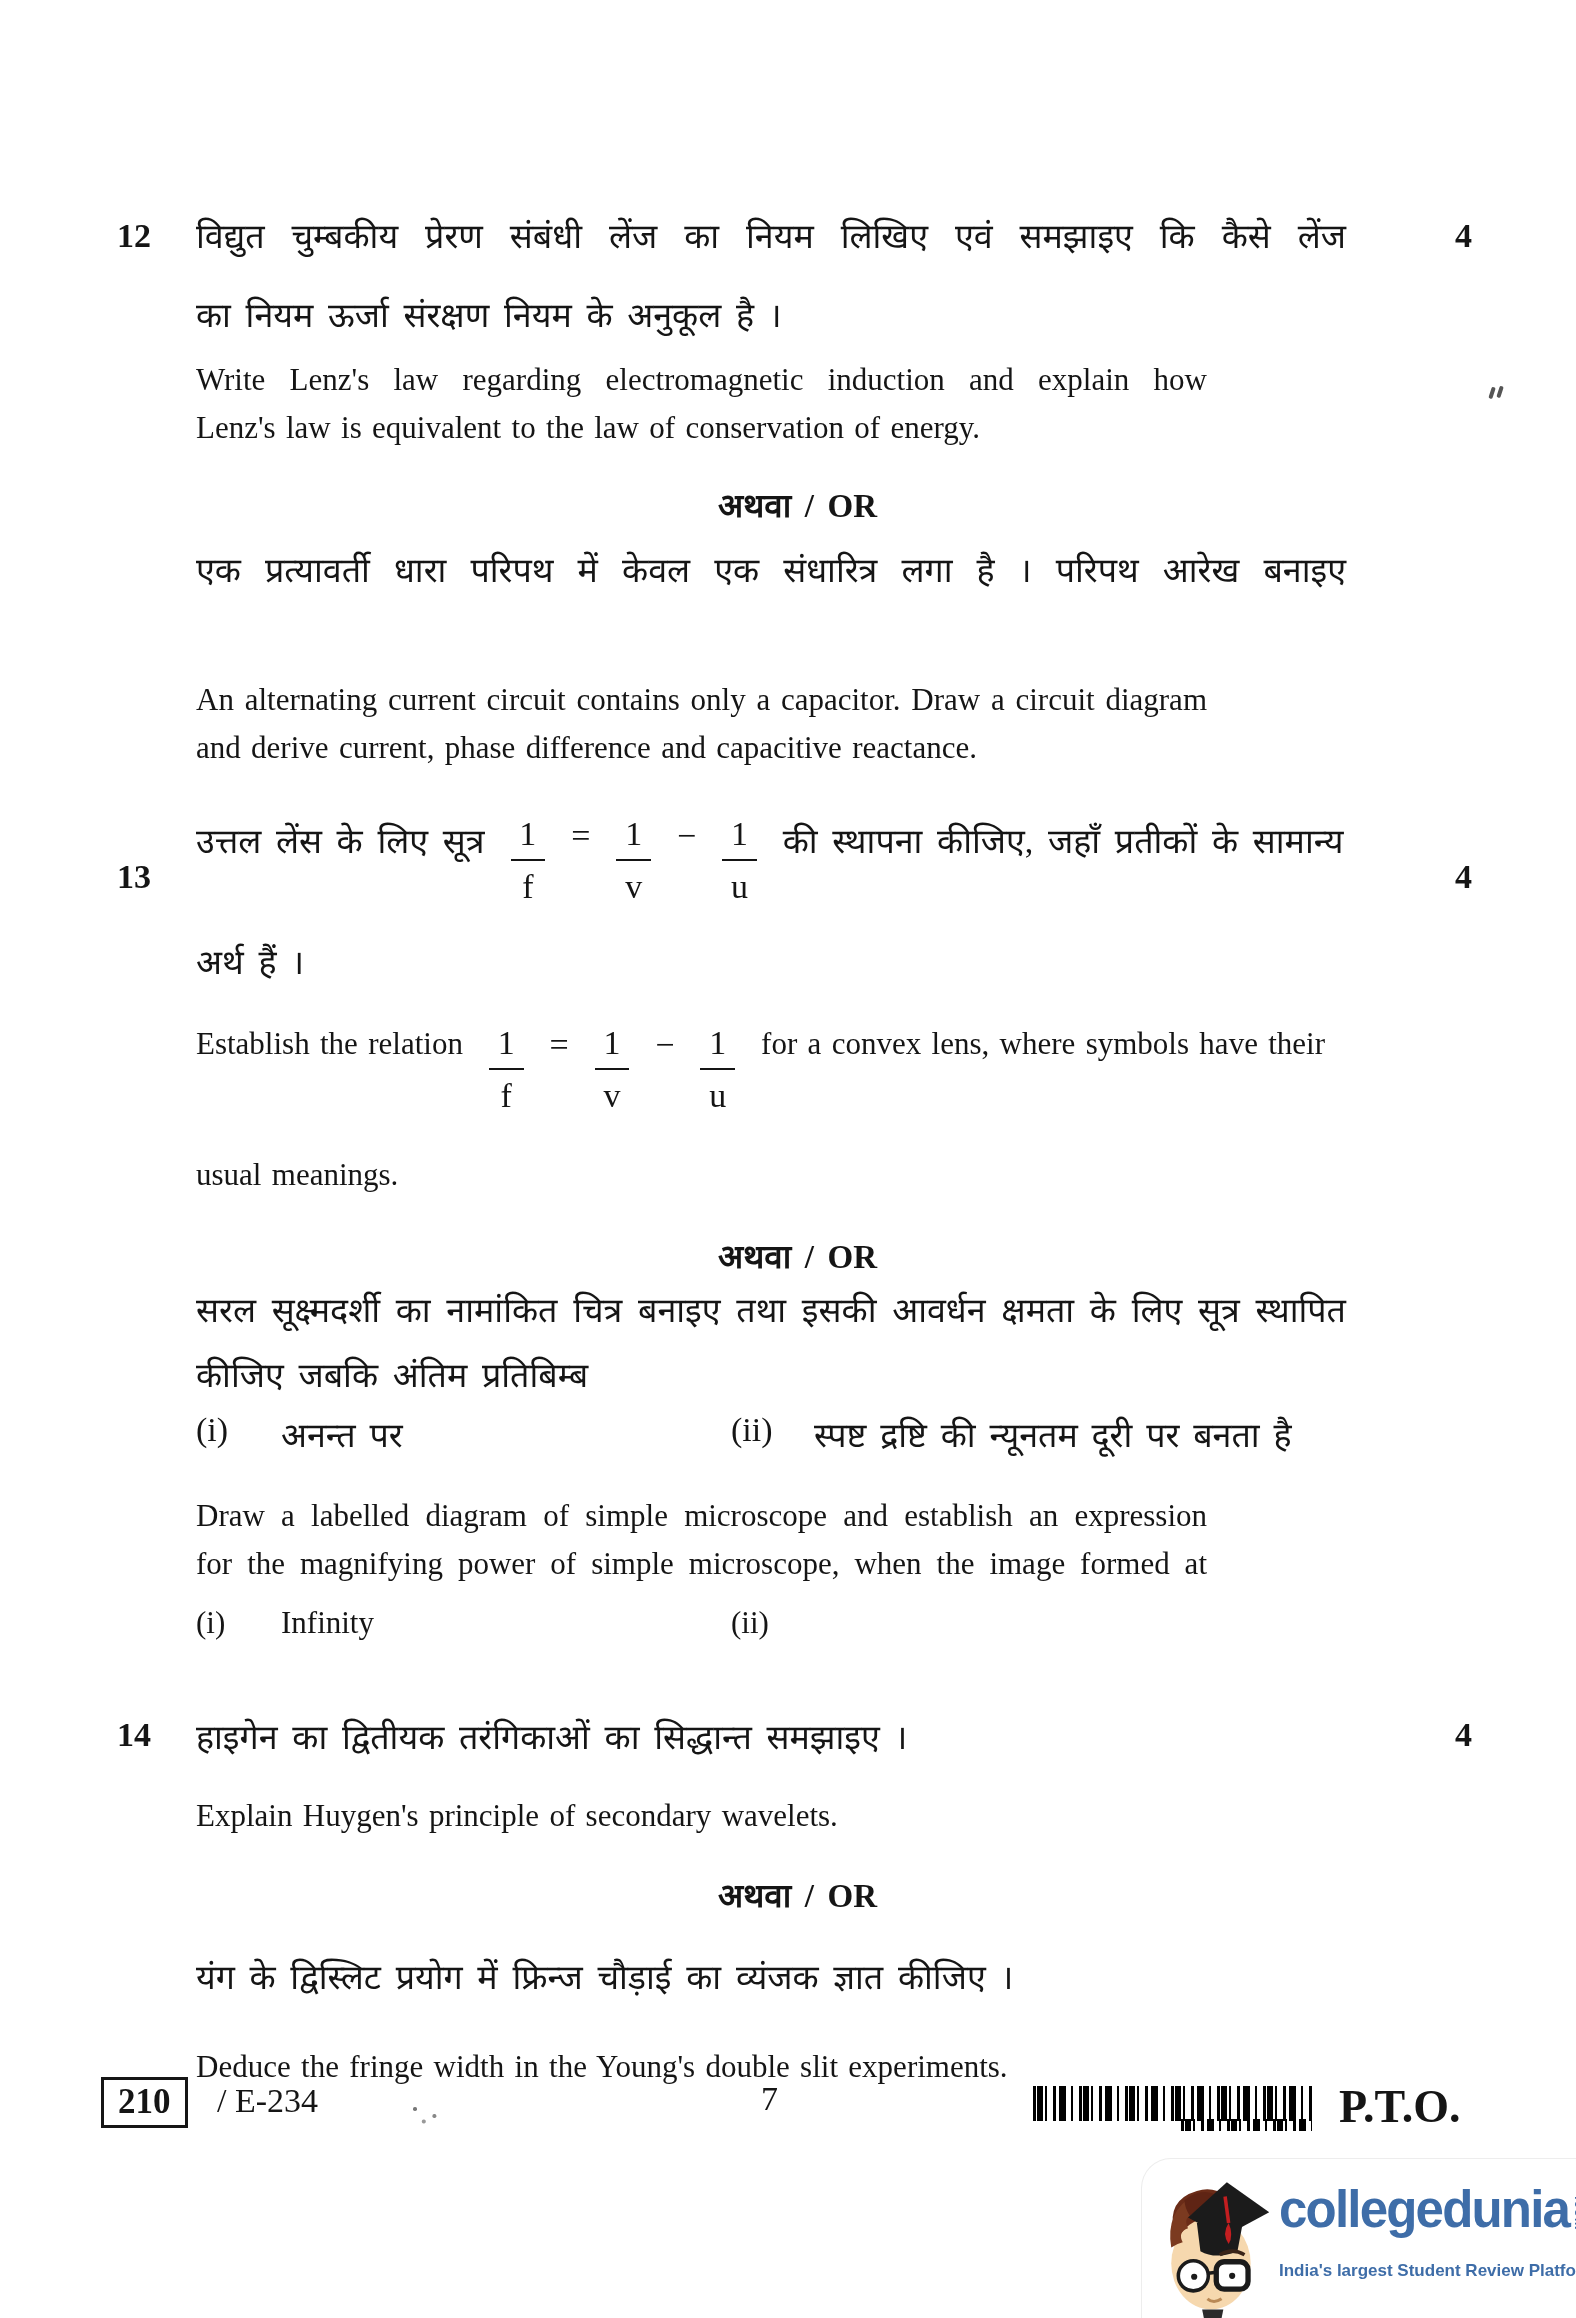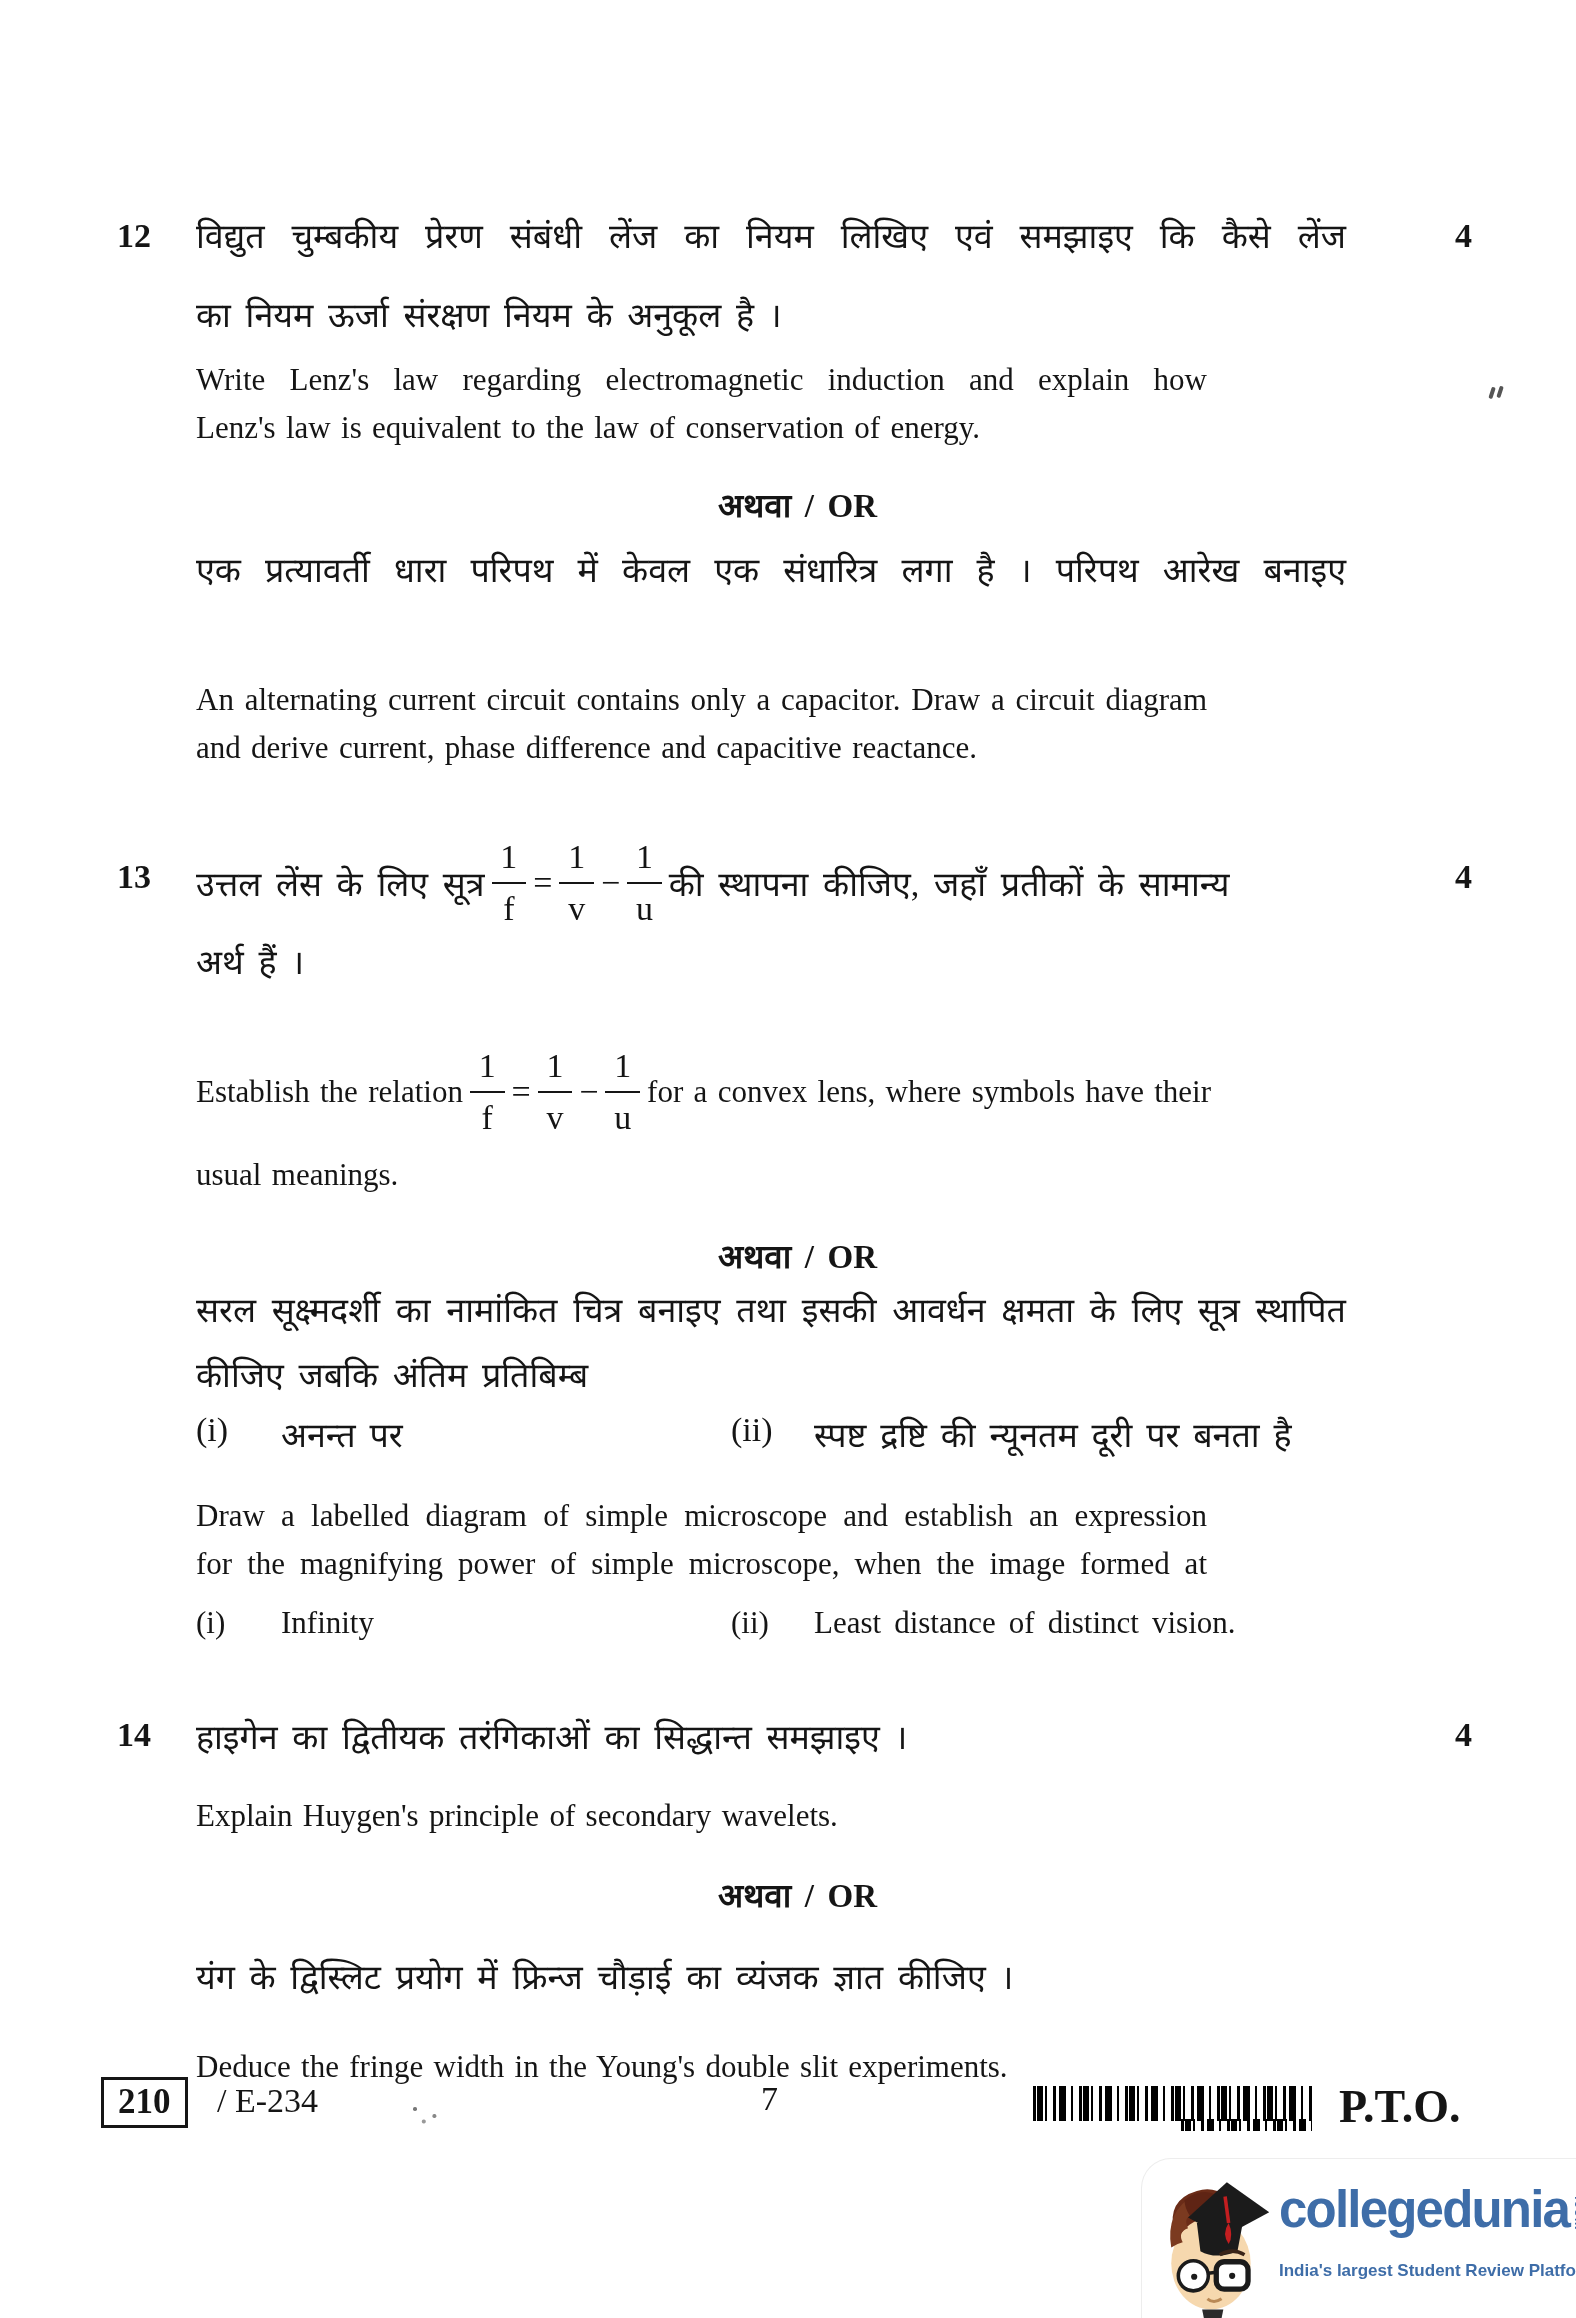--- a/index.html
+++ b/index.html
@@ -23,21 +23,21 @@
     position:absolute; left:196px; width:1011px;
     font-size:31px; line-height:1.4; word-spacing:2.6px;
   }
   .jfull { text-align:justify; text-align-last:justify; }
   .orline {
     position:absolute; left:196px; width:1203px;
     text-align:center; font-size:33px; font-weight:bold; word-spacing:5.3px;
   }
   .frow {
     position:absolute; left:196px; height:132px;
-    display:flex; align-items:center; gap:7px;
+    display:flex; gap:26px;
     font-size:34px; word-spacing:6.2px; white-space:nowrap;
   }
   .frow.en { font-size:31px; word-spacing:2.6px; }
   .frac { display:inline-block; line-height:1; font-size:34px; text-align:center; word-spacing:0; }
   .fnum { display:block; padding:0 8.8px 8px; }
   .fden { display:block; border-top:2.6px solid #151515; padding:8.8px 8.8px 0; }
   .fop  { display:inline-block; font-size:34px; }
   .optlabel, .opttext { position:absolute; font-size:34px; word-spacing:5.3px; white-space:nowrap; }
   .optlabel.en, .opttext.en { font-size:31px; }
   .codebox {
@@ -153,21 +153,20 @@
   <div class="opttext" style="left:281px; top:1411px">अनन्त पर</div>
   <div class="optlabel" style="left:731px; top:1411px">(ii)</div>
   <div class="opttext" style="left:814px; top:1411px">स्पष्ट द्रष्टि की न्यूनतम दूरी पर बनता है</div>
 
   <div class="eline jfull" style="top:1494px">Draw a labelled diagram of simple microscope and establish an expression</div>
   <div class="eline jfull" style="top:1542px">for the magnifying power of simple microscope, when the image formed at</div>
 
   <div class="optlabel en" style="left:196px; top:1605px">(i)</div>
   <div class="opttext en" style="left:281px; top:1605px">Infinity</div>
   <div class="optlabel en" style="left:731px; top:1605px">(ii)</div>
-  <div class="opttext en" style="left:814px; top:1605px">Least distance of distinct vision.</div>
 
   <div class="qnum" style="top:1716px">14</div>
   <div class="marks" style="top:1716px">4</div>
   <div class="hline" style="top:1713px">हाइगेन का द्वितीयक तरंगिकाओं का सिद्धान्त समझाइए ।</div>
   <div class="eline" style="top:1794px">Explain Huygen's principle of secondary wavelets.</div>
 
   <div class="orline" style="top:1872px">अथवा / OR</div>
 
   <div class="hline" style="top:1953px">यंग के द्विस्लिट प्रयोग में फ्रिन्ज चौड़ाई का व्यंजक ज्ञात कीजिए ।</div>
   <div class="eline" style="top:2045px">Deduce the fringe width in the Young's double slit experiments.</div>

